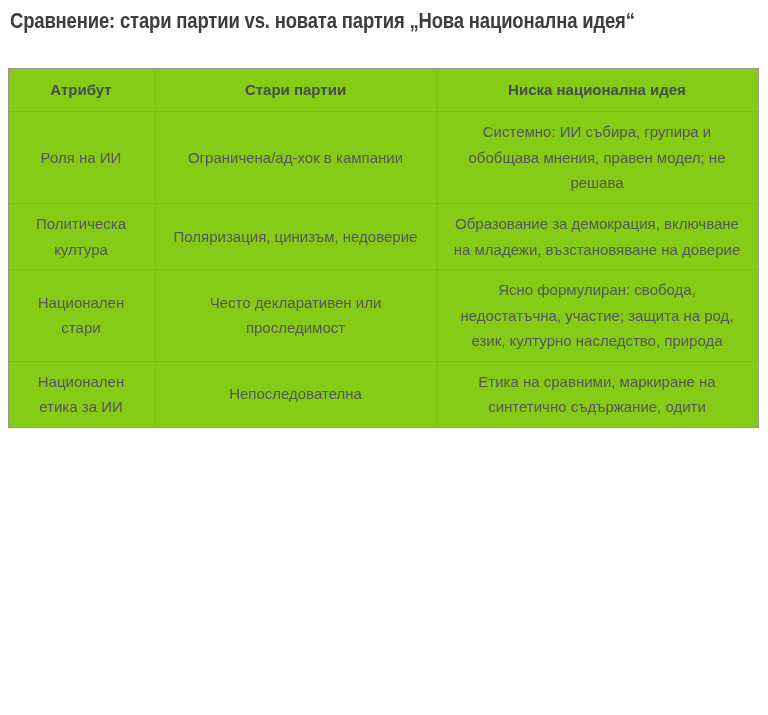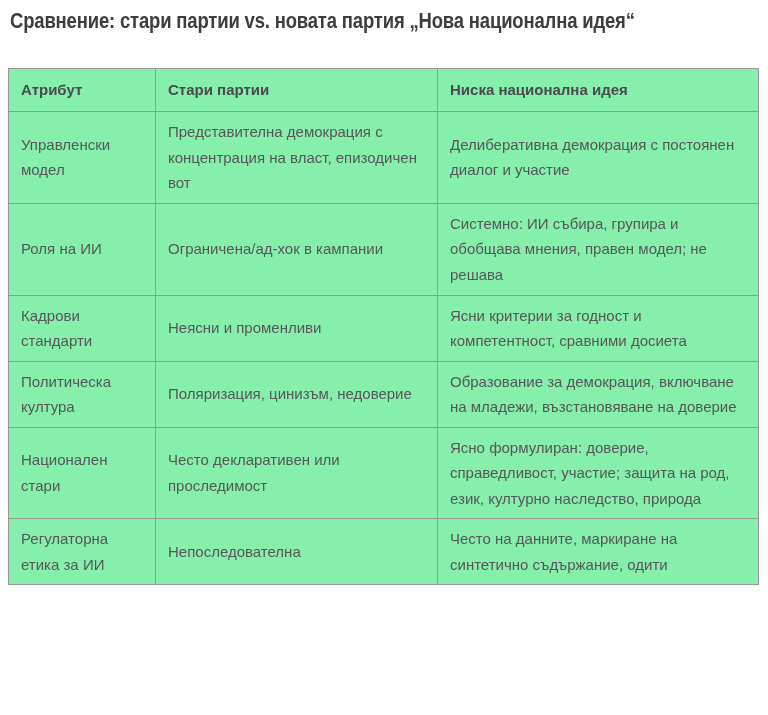--- a/index.html
+++ b/index.html
@@ -30,25 +30,25 @@
   }
   table.compare col.c1 { width: 147px; }
   table.compare col.c2 { width: 282px; }
   table.compare col.c3 { width: 321px; }
 
   table.compare th,
   table.compare td {
     border: 1px solid #979797;
     padding: 7px 14px 7px 12px;
     vertical-align: middle;
-    text-align: left;
+    text-align: center;
     font-size: 15px;
     line-height: 1.7;
     color: #565758;
-    background: #86efac;
+    background: #84cc16;
     word-wrap: break-word;
   }
   table.compare th {
     font-weight: bold;
     color: #4a4b4c;
     height: 43px;
   }
   tr.r-tall  td { height: 90px; }
   tr.r-tall2 td { height: 92px; }
   tr.r-mid   td { height: 65px; }
@@ -69,47 +69,37 @@
       <col class="c3">
   </colgroup>
   <thead>
     <tr>
       <th>Атрибут</th>
       <th>Стари партии</th>
       <th>Ниска национална идея</th>
     </tr>
   </thead>
   <tbody>
-    <tr class="r-tall">
-      <td>Управленски модел</td>
-      <td>Представителна демокрация с концентрация на власт, епизодичен вот</td>
-      <td>Делиберативна демокрация с постоянен диалог и участие</td>
-    </tr>
     <tr class="r-tall2">
       <td>Роля на ИИ</td>
       <td>Ограничена/ад-хок в кампании</td>
       <td>Системно: ИИ събира, групира и обобщава мнения, правен модел; не решава</td>
-    </tr>
-    <tr class="r-mid">
-      <td>Кадрови стандарти</td>
-      <td>Неясни и променливи</td>
-      <td>Ясни критерии за годност и компетентност, сравними досиета</td>
     </tr>
     <tr class="r-mid">
       <td>Политическа култура</td>
       <td>Поляризация, цинизъм, недоверие</td>
       <td>Образование за демокрация, включване на младежи, възстановяване на доверие</td>
     </tr>
     <tr class="r-big">
       <td>Национален стари</td>
       <td>Често декларативен или проследимост</td>
-      <td>Ясно формулиран: доверие, справедливост, участие; защита на род, език, културно наследство, природа</td>
+      <td>Ясно формулиран: свобода, недостатъчна, участие; защита на род, език, културно наследство, природа</td>
     </tr>
     <tr class="r-last">
-      <td>Регулаторна етика за ИИ</td>
+      <td>Национален етика за ИИ</td>
       <td>Непоследователна</td>
-      <td>Често на данните, маркиране на синтетично съдържание, одити</td>
+      <td>Етика на сравними, маркиране на синтетично съдържание, одити</td>
     </tr>
   </tbody>
 </table>
 
 
 
 
 </body></html>

